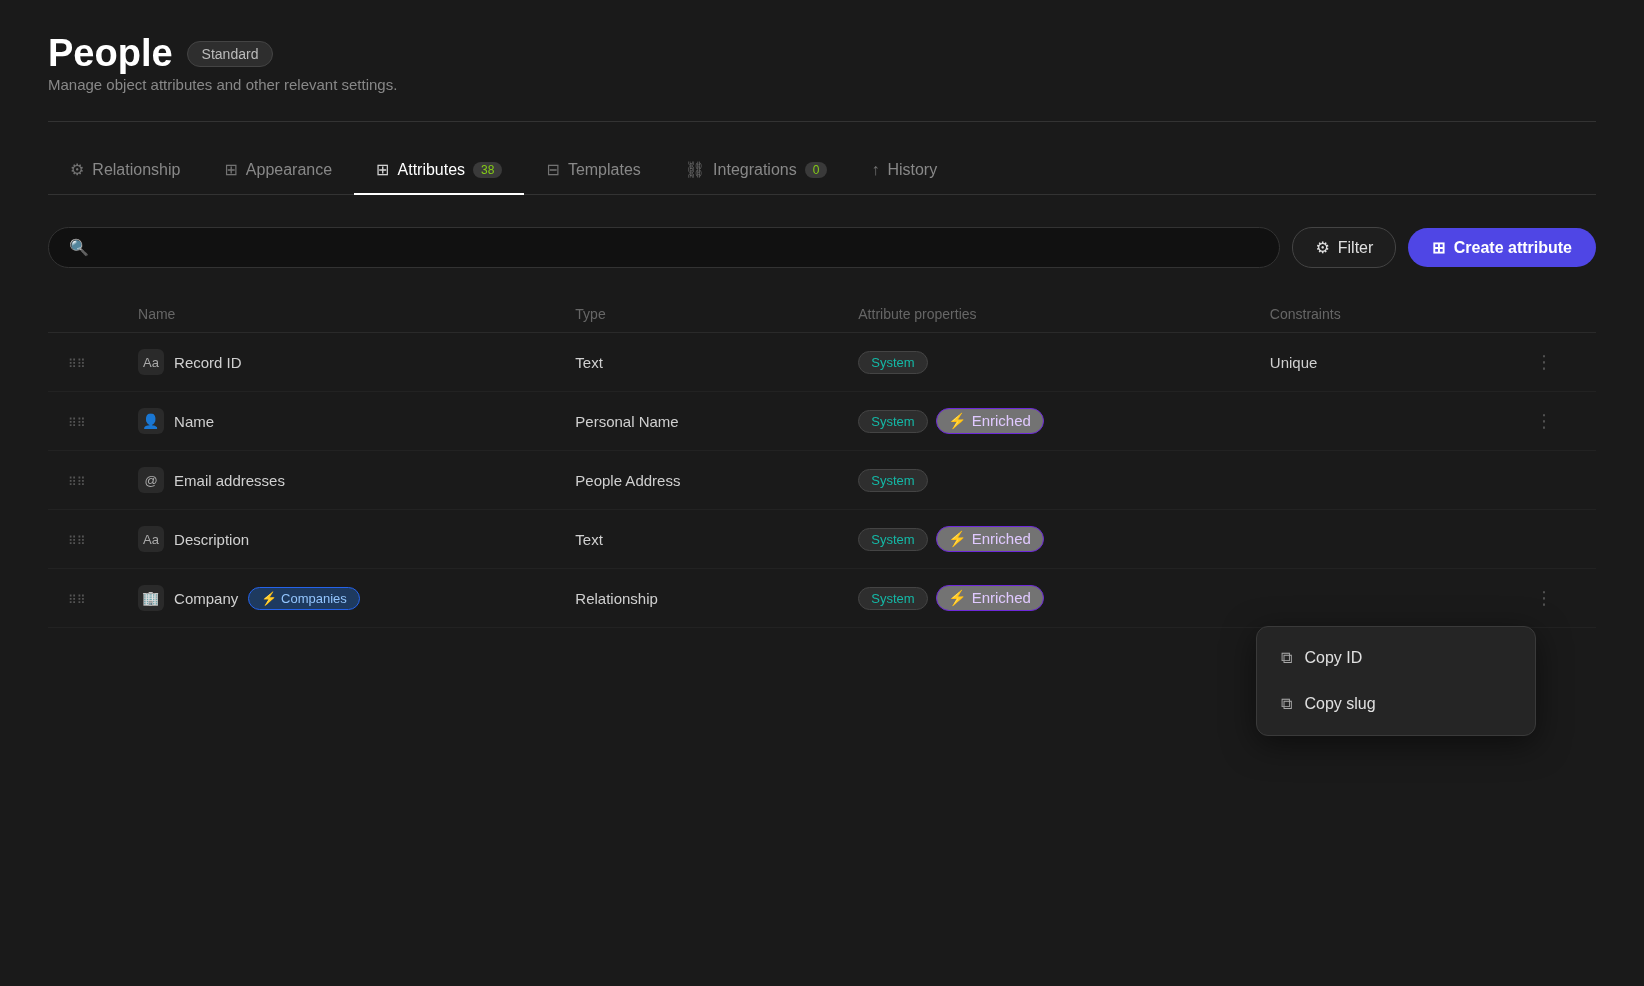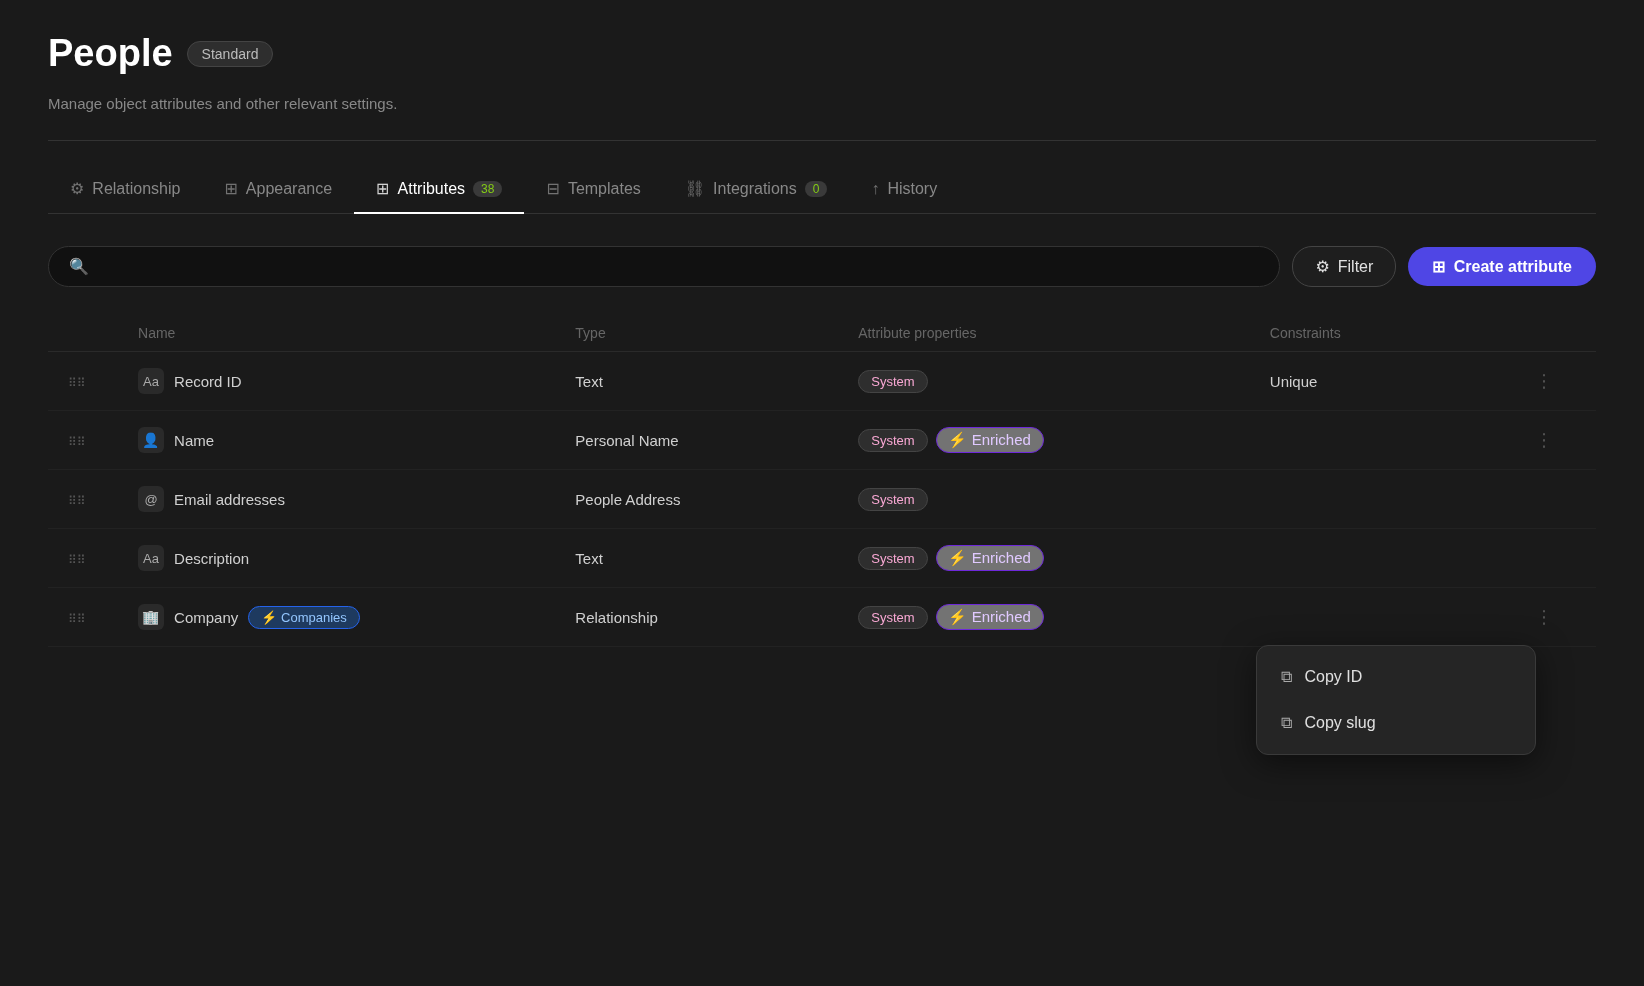--- a/index.html
+++ b/index.html
@@ -4,21 +4,21 @@
   <style>
     * { box-sizing: border-box; margin: 0; padding: 0; }
     body {
       background: #1a1a1a;
       color: #e0e0e0;
       font-family: -apple-system, BlinkMacSystemFont, 'Segoe UI', sans-serif;
       min-height: 986px;
       padding: 32px 48px;
     }
     .page-header { margin-bottom: 28px; }
-    .page-title-row { display: flex; align-items: center; gap: 14px; margin-bottom: 20px; }
+    .page-title-row { display: flex; align-items: center; gap: 14px; margin-bottom: 1px; }
     .page-title { font-size: 38px; font-weight: 700; color: #fff; }
     .standard-badge {
       background: #2e2e2e;
       border: 1px solid #444;
       border-radius: 20px;
       padding: 4px 14px;
       font-size: 14px;
       color: #bbb;
     }
     .page-subtitle { font-size: 15px; color: #888; }
@@ -106,21 +106,21 @@
       vertical-align: middle;
     }
     .name-cell { display: flex; align-items: center; gap: 2px; }
     .badge {
       display: inline-flex; align-items: center; gap: 4px;
       background: #2e2e2e;
       border: 1px solid #444;
       border-radius: 20px;
       padding: 3px 12px;
       font-size: 13px;
-      color: #f9a8d4;
+      color: #14b8a6;
       margin-right: 4px;
     }
     .badge-enriched {
       background: #737373;
       border: 1px solid #6d28d9;
       border-radius: 20px;
       padding: 3px 12px;
       font-size: 15px;
       color: #e0c9ff;
       display: inline-flex; align-items: center; gap: 5px;

